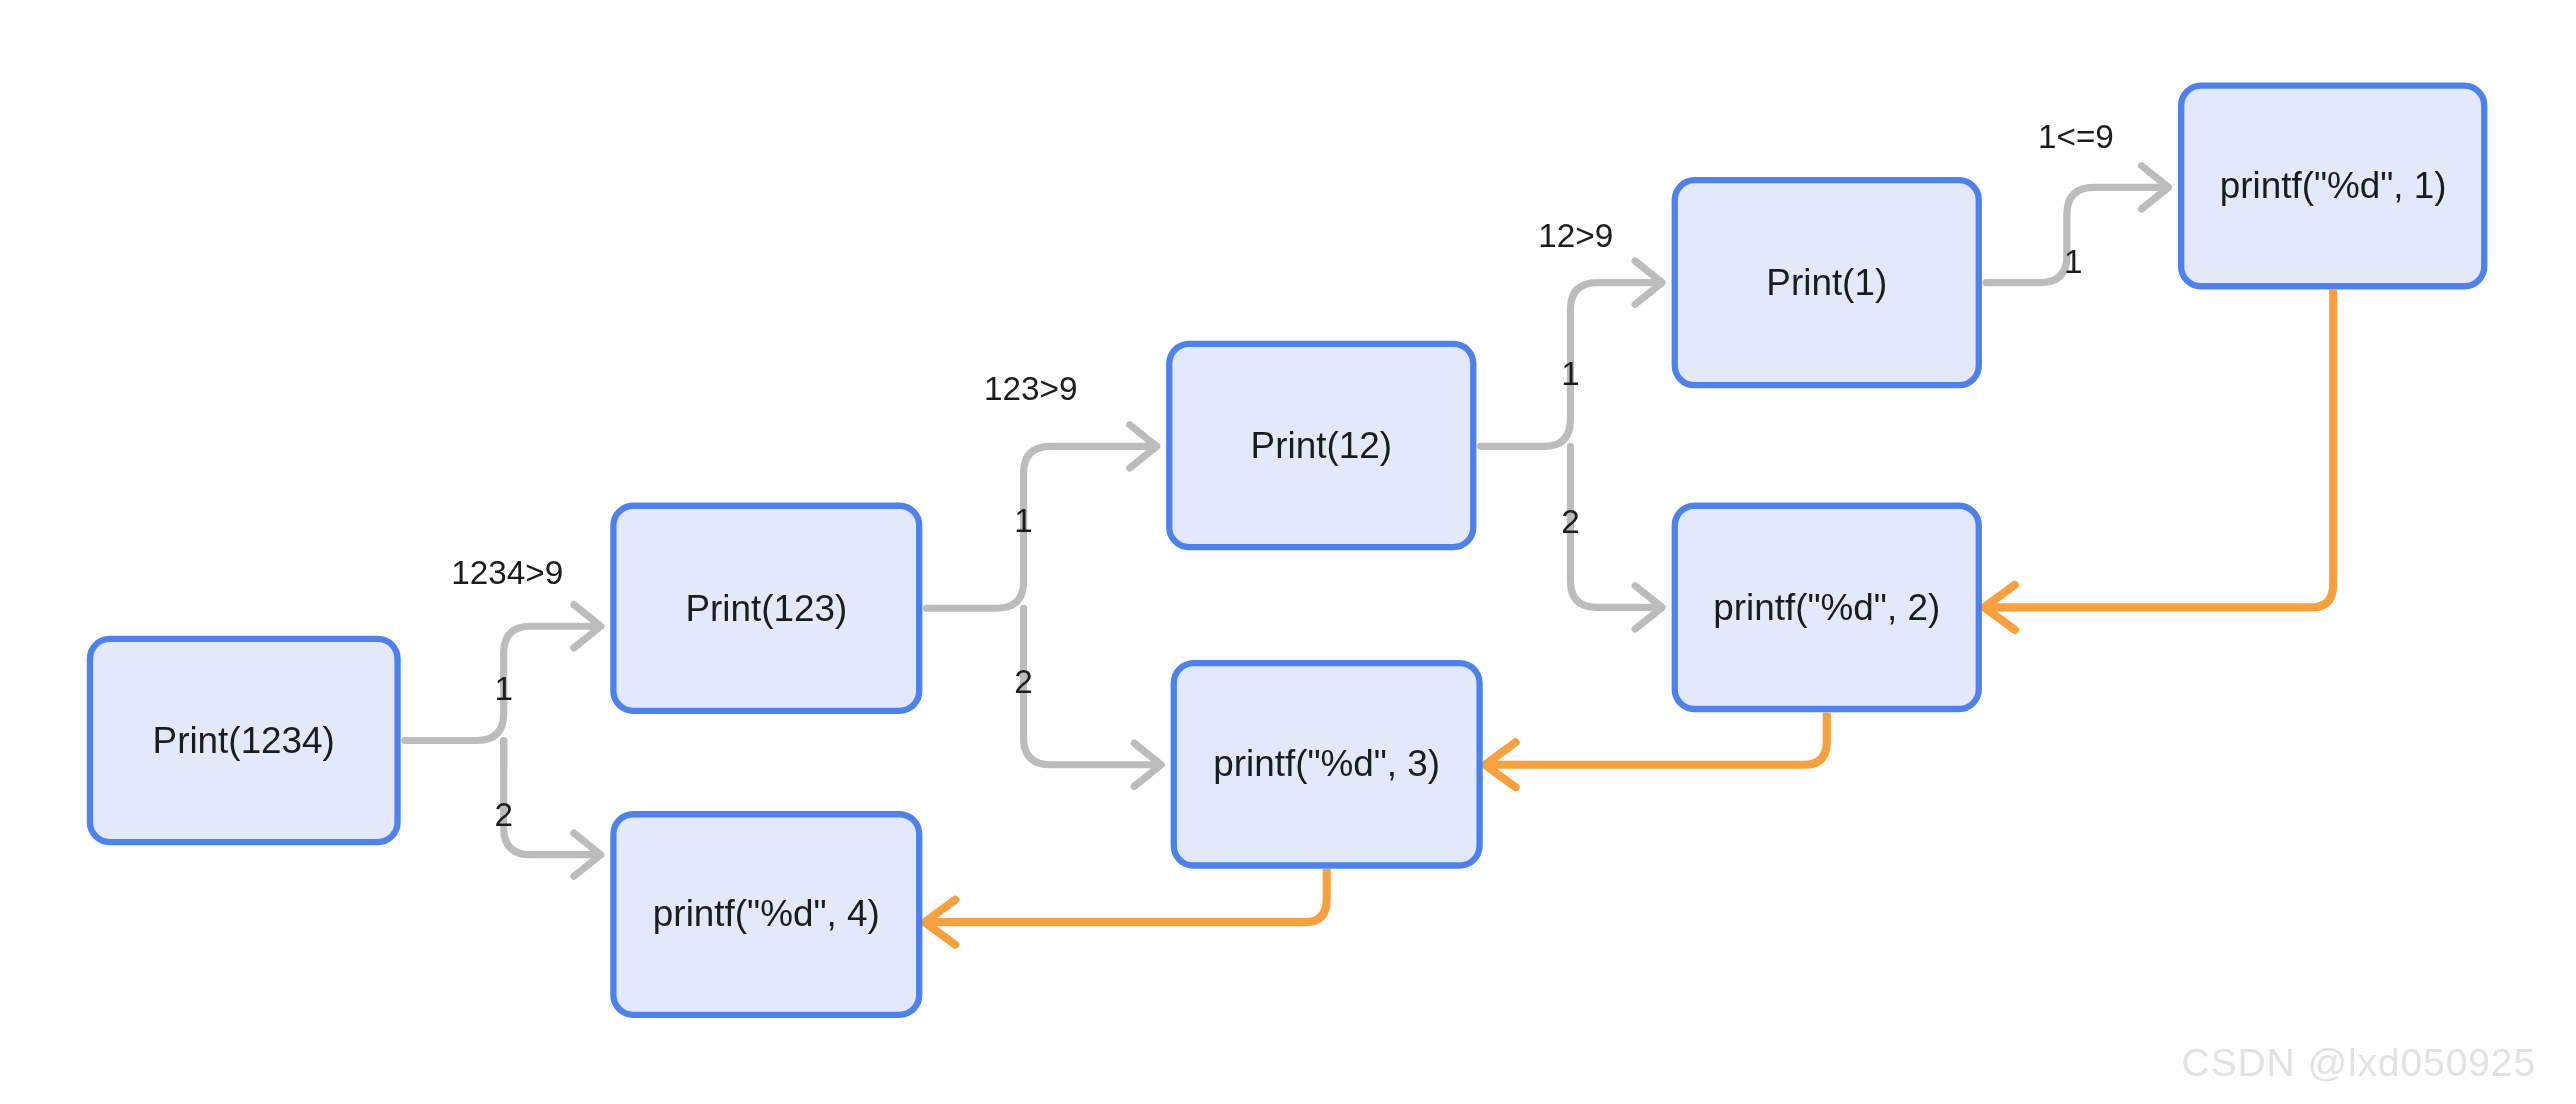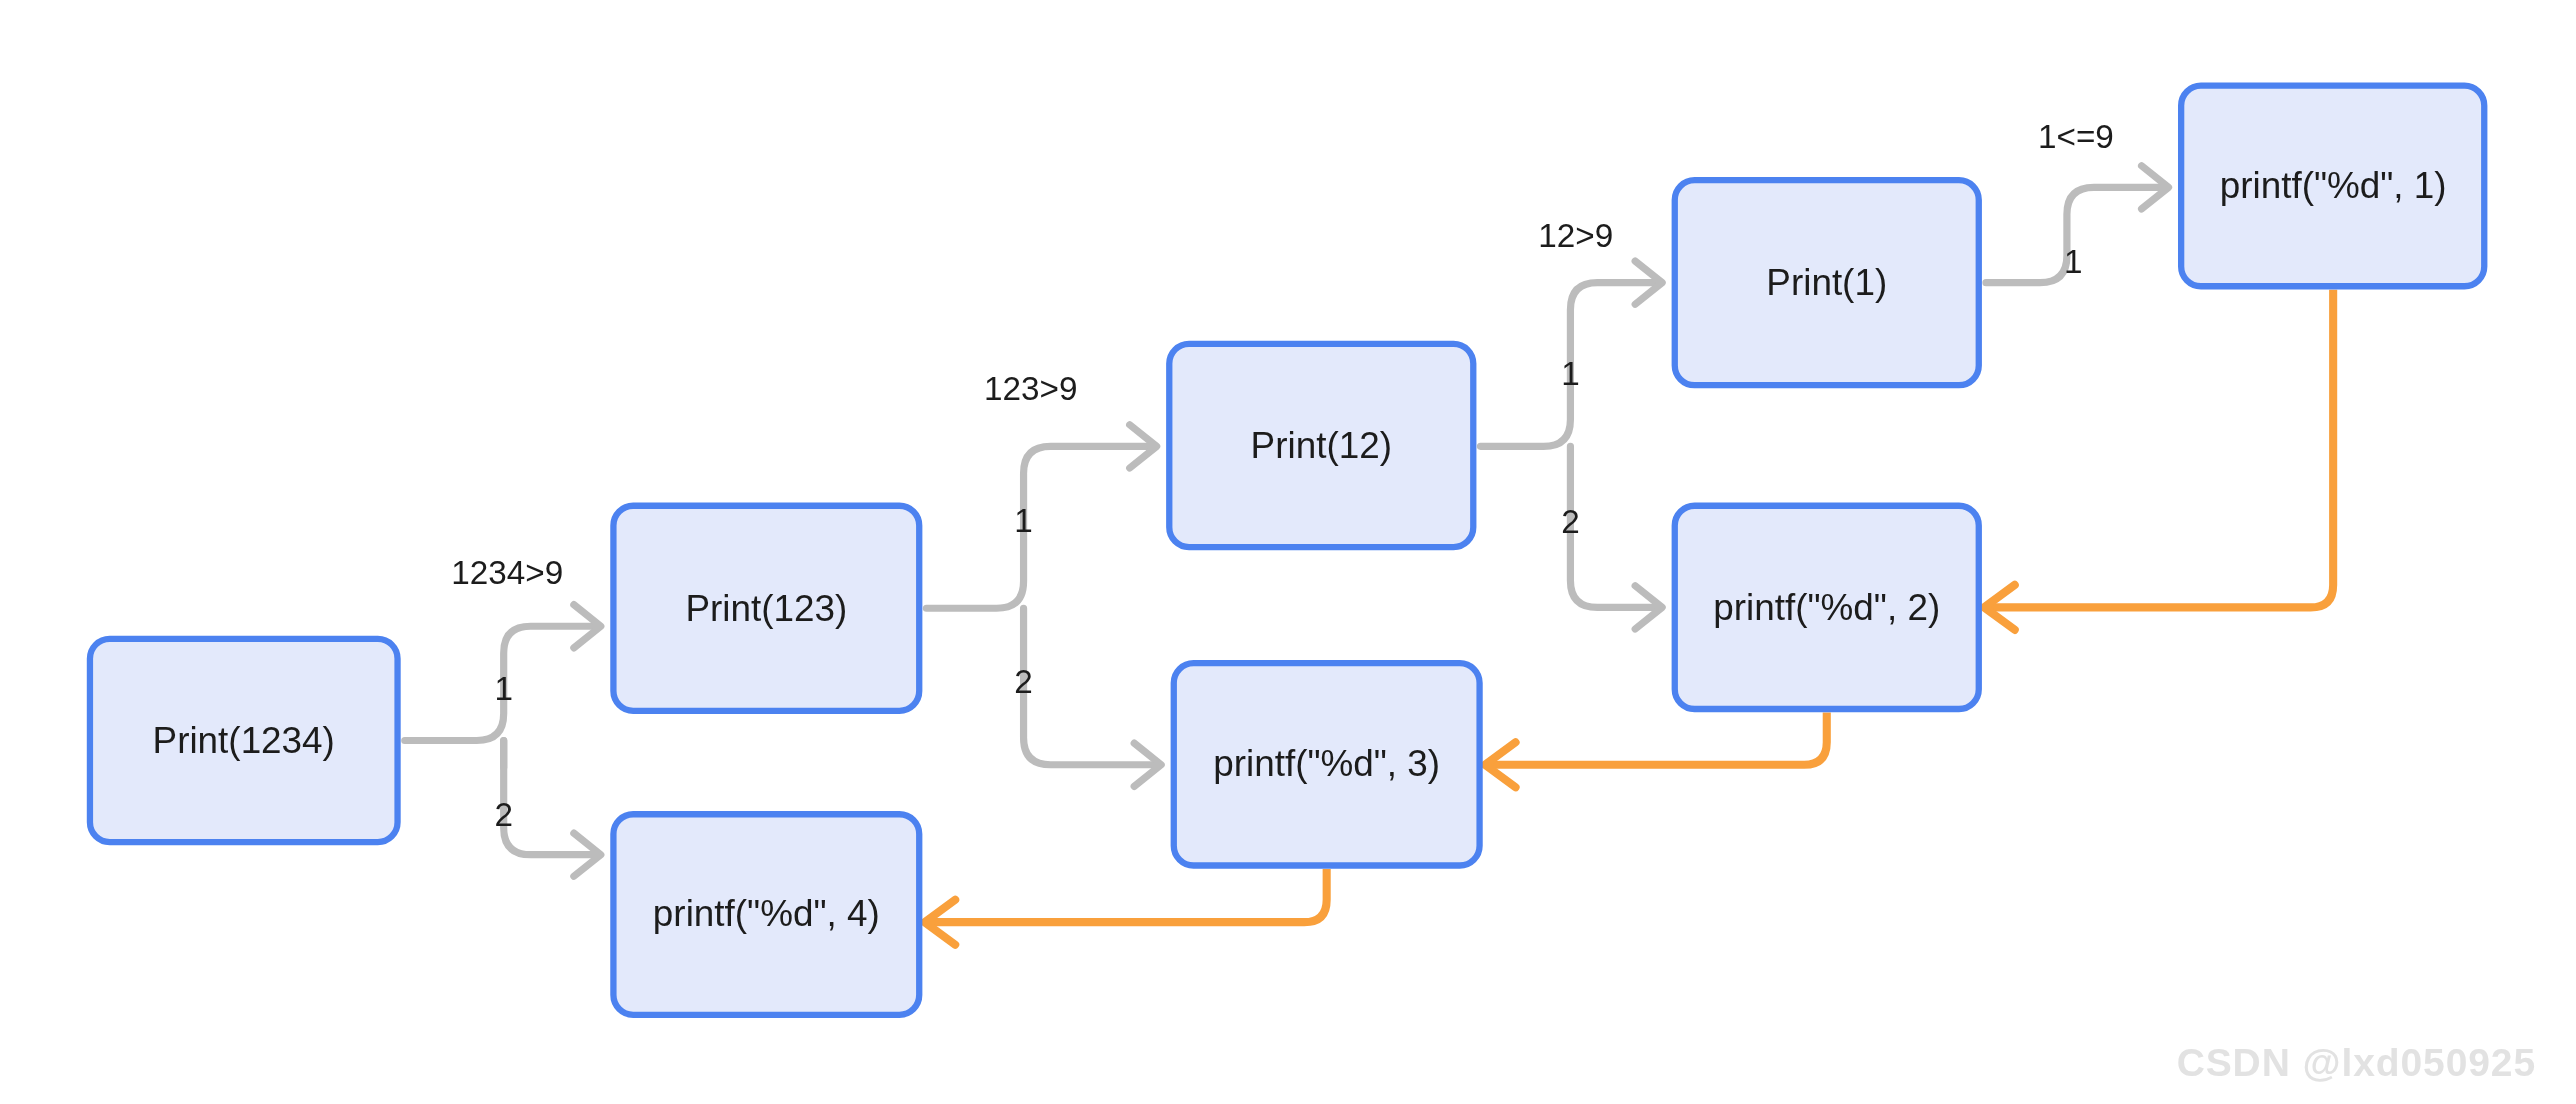--- a/index.html
+++ b/index.html
@@ -77,21 +77,20 @@
   .watermark {
     position: absolute;
     right: 40px;
     bottom: 20px;
     font-family: "Liberation Sans", sans-serif;
     font-size: 39px;
     color: #e2e2e2;
     letter-spacing: 0.9px;
     user-select: none;
     white-space: nowrap;
-    font-weight: bold;
   }
 </style>
 </head>
 <body>
 
 <div id="canvas">
 
   <svg id="diagram" viewBox="0 0 2864 1228">
 
     <g>

